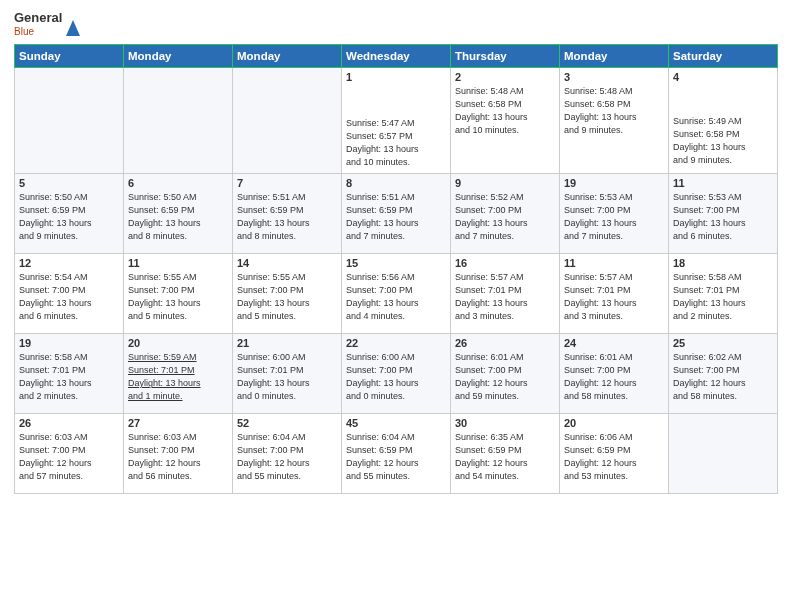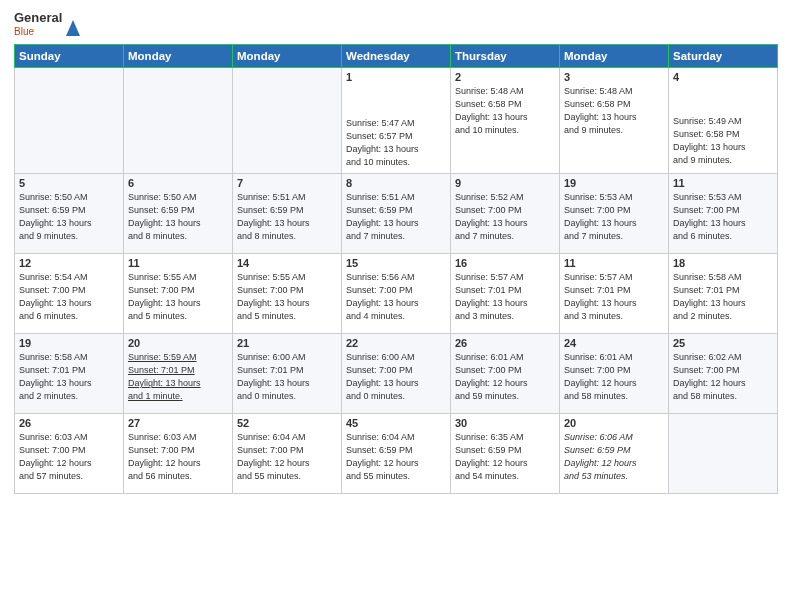--- a/index.html
+++ b/index.html
@@ -333,21 +333,21 @@
           </td>
           <td>
             <span class="day-num">30</span>
             <div class="day-detail" style="white-space: pre-line;">Sunrise: 6:35 AM
 Sunset: 6:59 PM
 Daylight: 12 hours
 and 54 minutes.</div>
           </td>
           <td>
             <span class="day-num">20</span>
-            <div class="day-detail" style="white-space: pre-line; font-style: italic;">Sunrise: 6:06 AM
+            <div class="day-detail" style="white-space: pre-line;">Sunrise: 6:06 AM
 Sunset: 6:59 PM
 Daylight: 12 hours
 and 53 minutes.</div>
           </td>
           <td class="empty"></td>
         </tr>
       </tbody>
   </table>
 </div>
 

